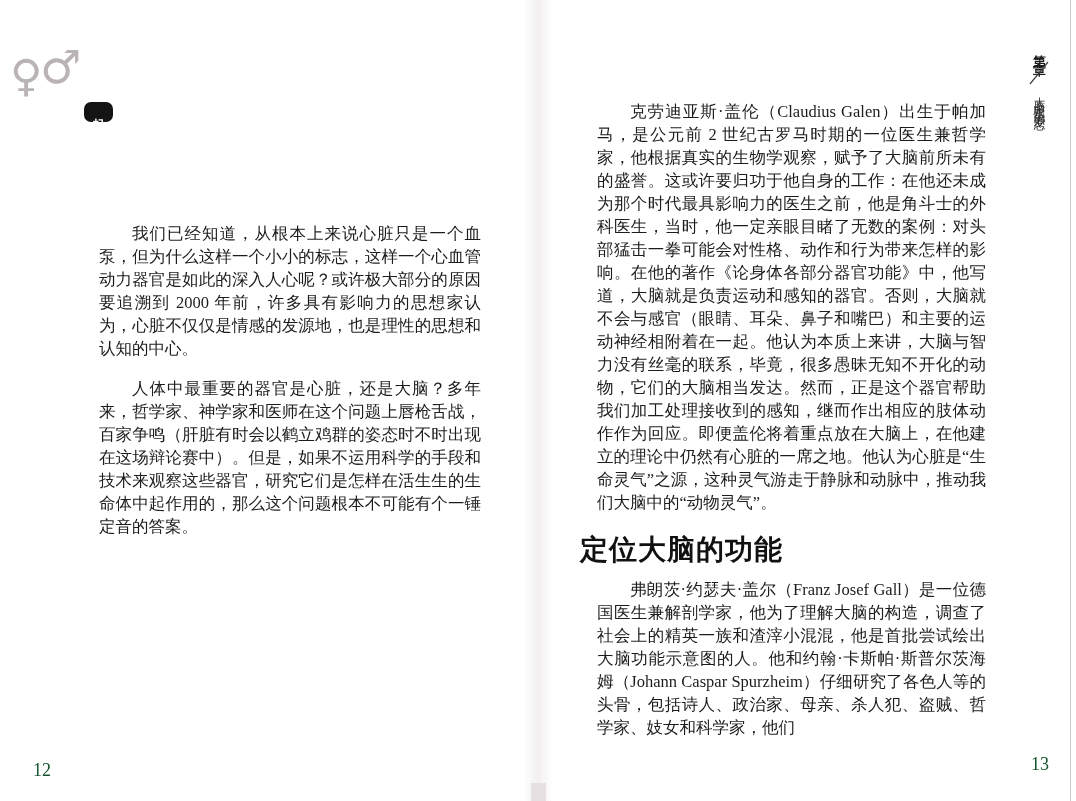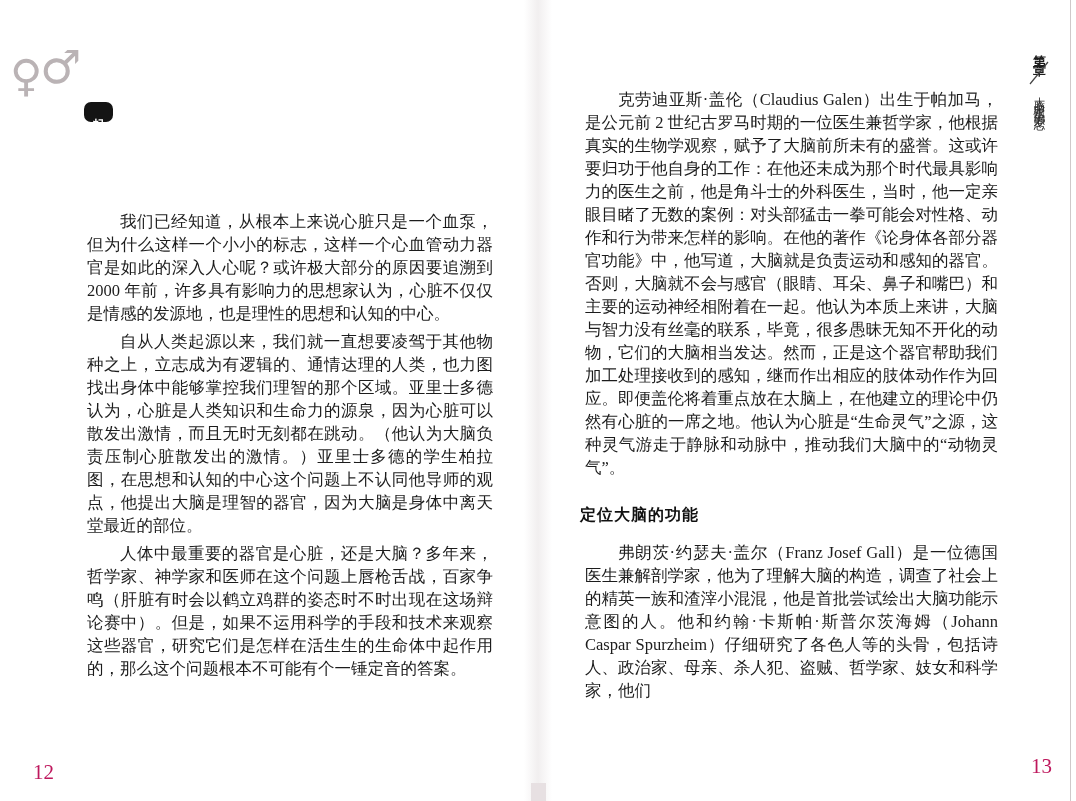--- a/index.html
+++ b/index.html
@@ -64,35 +64,35 @@
     font-family:"Liberation Sans","DejaVu Sans",sans-serif;
     font-size:11.5px; letter-spacing:3px; color:#2a2a2a;
   }
 
   
   .text-col {
     position:absolute;
     font-size:16.5px; line-height:23px;
     text-align:justify;
   }
-  .text-col p { margin:5px; text-indent:2em; }
+  .text-col p { margin:17px; text-indent:2em; }
   #left-col  { left:82px;  top:205px; width:416px; }
   #right-col { left:580px; top:83px;  width:423px; }
 
   .section-heading {
     font-family:Liberation Serif, serif;
-    font-weight:bold; font-size:16px; letter-spacing:1px;
+    font-weight:bold; font-size:28px; letter-spacing:1px;
     text-indent:0 !important;
     margin:24px 0 15px 0 !important;
     color:#111;
   }
 
   .page-number {
     position:absolute;
-    font-size:21px; color:#be185d;
+    font-size:18px; color:#14532d;
     font-family:"Liberation Serif","DejaVu Serif",serif;
   }
   #page-num-left  { left:33px;  top:760px; }
   #page-num-right { left:1031px; top:754px; }
 
   .ink-dot {
     position:absolute; left:789px; top:404px;
     width:3px; height:3px; border-radius:50%; background:#555;
   }
 </style>
@@ -104,21 +104,20 @@
 <div class="page-edge-right"></div>
 
 <div class="gender-symbols">
   <span class="female">♀</span>
   <span class="male">♂</span>
 </div>
 <div class="series-banner">起心动念</div>
 
 <div id="left-col" class="text-col">
   <p>我们已经知道，从根本上来说心脏只是一个血泵，但为什么这样一个小小的标志，这样一个心血管动力器官是如此的深入人心呢？或许极大部分的原因要追溯到 2000 年前，许多具有影响力的思想家认为，心脏不仅仅是情感的发源地，也是理性的思想和认知的中心。</p>
-  <p>自从人类起源以来，我们就一直想要凌驾于其他物种之上，立志成为有逻辑的、通情达理的人类，也力图找出身体中能够掌控我们理智的那个区域。亚里士多德认为，心脏是人类知识和生命力的源泉，因为心脏可以散发出激情，而且无时无刻都在跳动。（他认为大脑负责压制心脏散发出的激情。）亚里士多德的学生柏拉图，在思想和认知的中心这个问题上不认同他导师的观点，他提出大脑是理智的器官，因为大脑是身体中离天堂最近的部位。</p>
   <p>人体中最重要的器官是心脏，还是大脑？多年来，哲学家、神学家和医师在这个问题上唇枪舌战，百家争鸣（肝脏有时会以鹤立鸡群的姿态时不时出现在这场辩论赛中）。但是，如果不运用科学的手段和技术来观察这些器官，研究它们是怎样在活生生的生命体中起作用的，那么这个问题根本不可能有个一锤定音的答案。</p>
 </div>
 <div id="page-num-left" class="page-number">12</div>
 
 <div class="chapter-marker">
   <span class="chapter-num">第二章</span>
   <svg class="slash" viewBox="0 0 22 26">
     <line x1="20" y1="2" x2="2" y2="24" stroke="#444" stroke-width="1.2"></line>
   </svg>
   <span class="chapter-title">大脑中永恒的爱恋</span>

